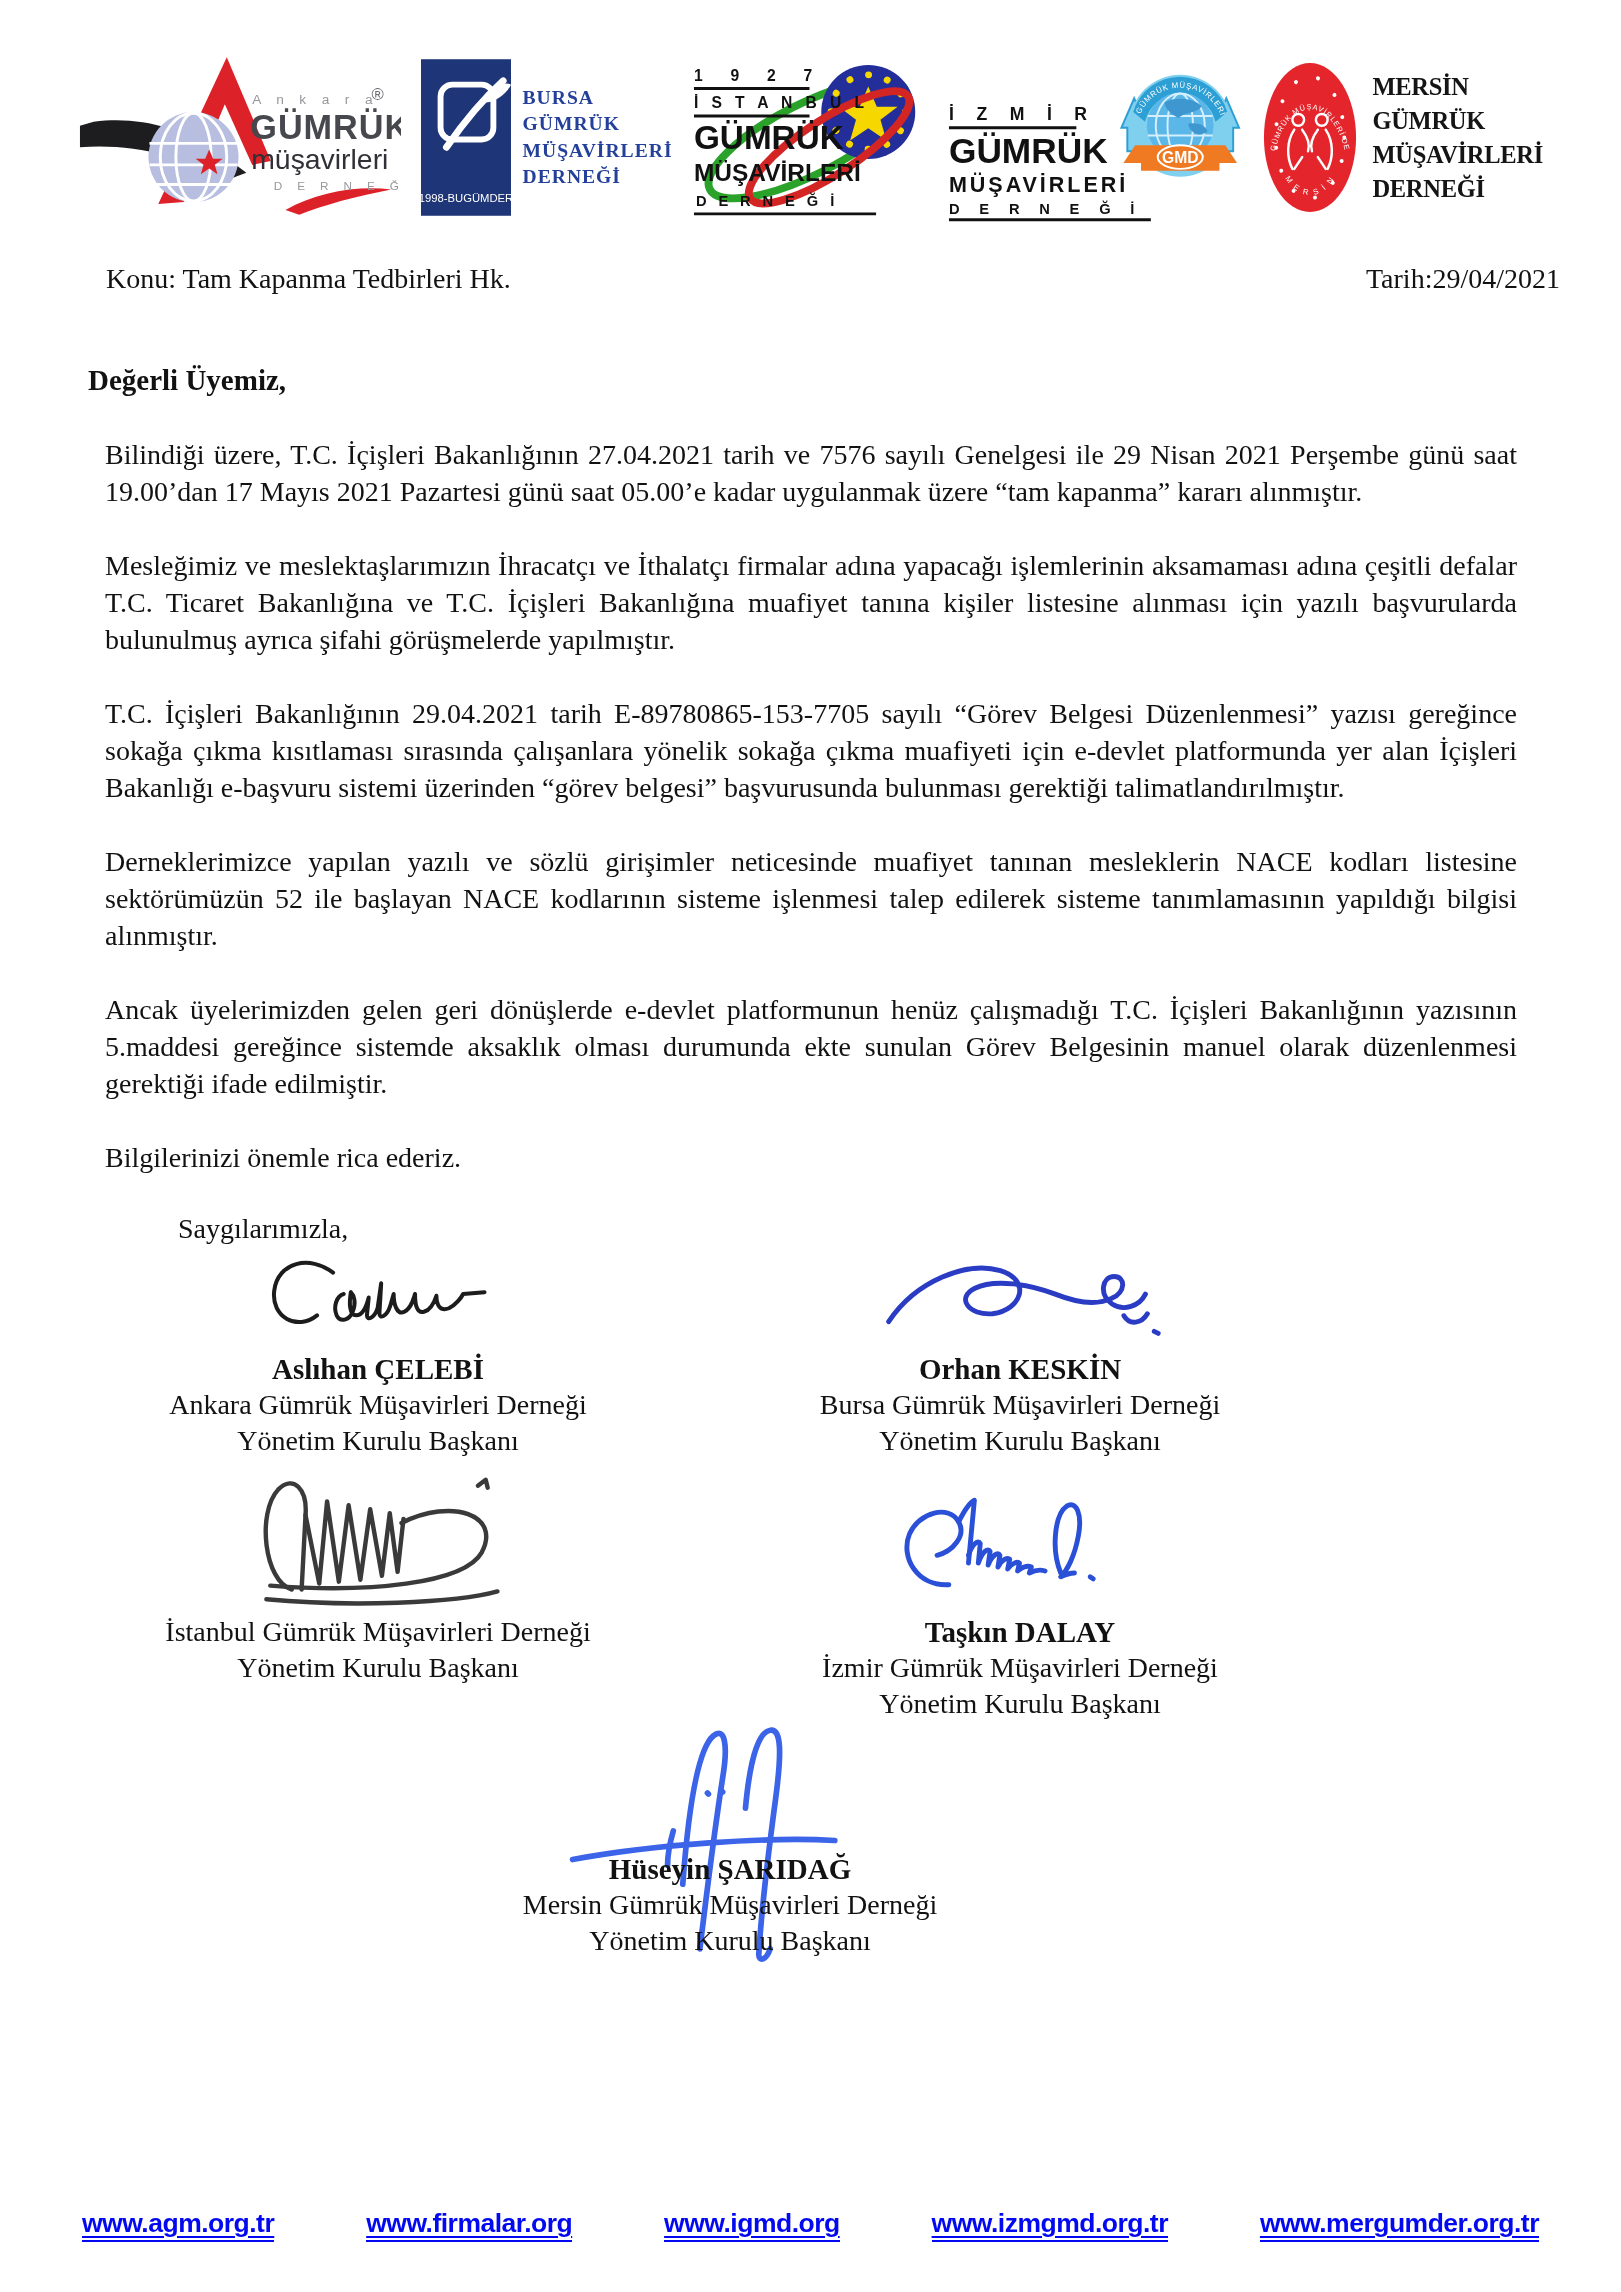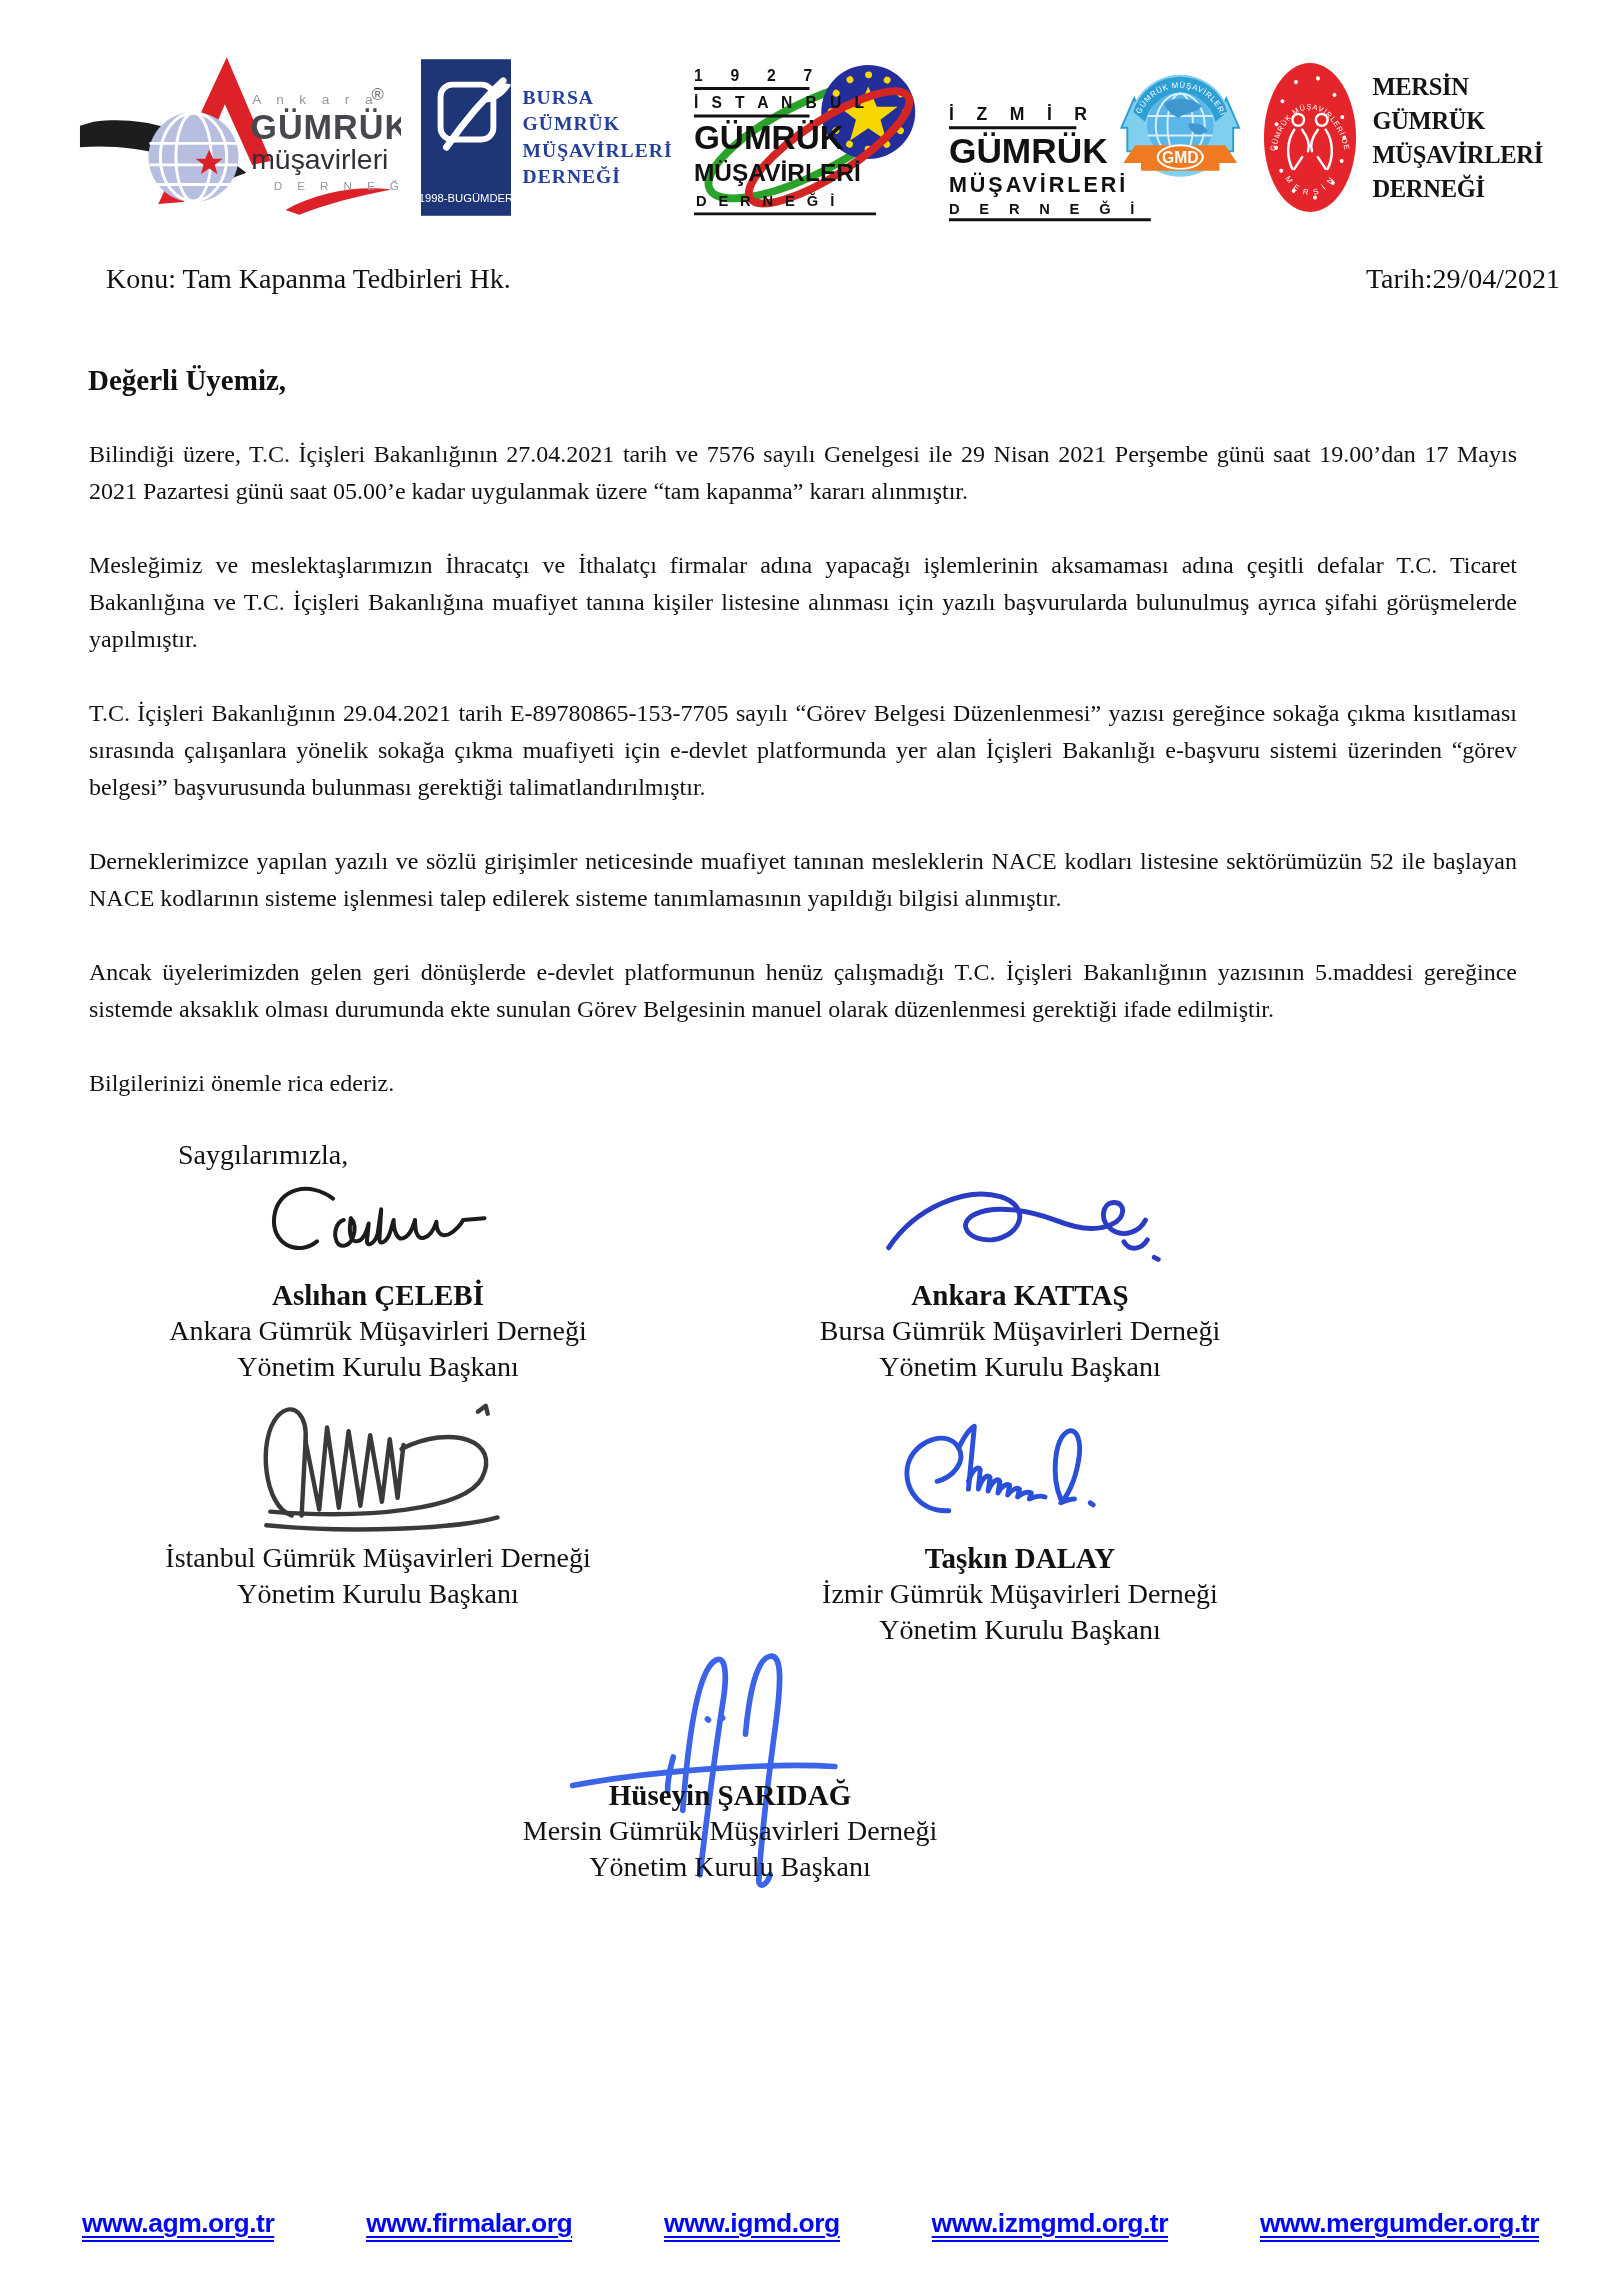--- a/index.html
+++ b/index.html
@@ -24,21 +24,21 @@
     font-size:19.6px; letter-spacing:1px; line-height:26.5px; }
   .mersin-text div { font-family:"Liberation Serif", serif; font-weight:700;
     font-size:24.5px; letter-spacing:-0.3px; line-height:34px; color:#151515; }
   svg text { font-family:"Liberation Sans", sans-serif; }
   svg .serifT { font-family:"Liberation Serif", serif; }
   
   .meta-row { display:flex; justify-content:space-between;
     padding:33px 61px 0 106px; font-size:28px; flex:none; }
   .content { padding:0 104px 0 88px; }
   .salutation { font-weight:700; font-size:29px; margin:69px 0 39px 0; }
-  .bodyp { font-size:24px; line-height:37px; text-align:justify; margin:0 0 37px 1px; }
+  .bodyp { font-size:28px; line-height:37px; text-align:justify; margin:0 0 37px 17px; }
   .regards { font-size:28px; margin:0 0 7.8px 90px; }
   
   .sig-row { display:flex; flex:none; }
   .sig { width:608px; text-align:center; }
   .sig.left  { margin-left:74px; }
   .sig.right { margin-left:34px; }
   .sig-ink { display:block; margin:0 auto; }
   .sig-name { font-weight:700; font-size:29px; line-height:36px; }
   .sig-org, .sig-title { font-size:28px; line-height:36px; }
   .sig-center-wrap { position:relative; width:608px; margin:5.9px 0 0 426px; text-align:center; flex:none; }
@@ -221,21 +221,21 @@
       <div class="sig-title">Yönetim Kurulu Başkanı</div>
     </div>
     <div class="sig right">
       <svg class="sig-ink" width="294" height="98" viewBox="0 0 300 100">
         <g fill="none" stroke-width="5" stroke-linecap="round" stroke-linejoin="round" stroke="#2a3cc4">
           <path d="M16,70 C44,28 96,8 130,18 C162,28 152,58 122,62 C98,64 84,46 104,36 C124,26 160,32 186,42 C206,50 228,54 244,46 C258,40 258,24 246,24 C234,24 230,42 244,52 C256,60 272,54 278,42"></path>
           <path d="M256,64 C262,74 274,72 280,62"></path>
           <path d="M287,80 L291,82"></path>
         </g>
       </svg>
-      <div class="sig-name">Ankara KATTAŞ</div>
+      <div class="sig-name">Orhan KESKİN</div>
       <div class="sig-org">Bursa Gümrük Müşavirleri Derneği</div>
       <div class="sig-title">Yönetim Kurulu Başkanı</div>
     </div>
   </div>
 
   <div class="sig-row" style="margin-top:13.7px">
     <div class="sig left">
       <svg class="sig-ink" width="294" height="142" viewBox="0 0 300 145">
         <g fill="none" stroke-width="4.5" stroke-linecap="round" stroke-linejoin="round" stroke="#3a3a3a">
           <path d="M62,120 C34,112 26,42 48,18 C64,2 78,18 76,44 L72,120"></path>

